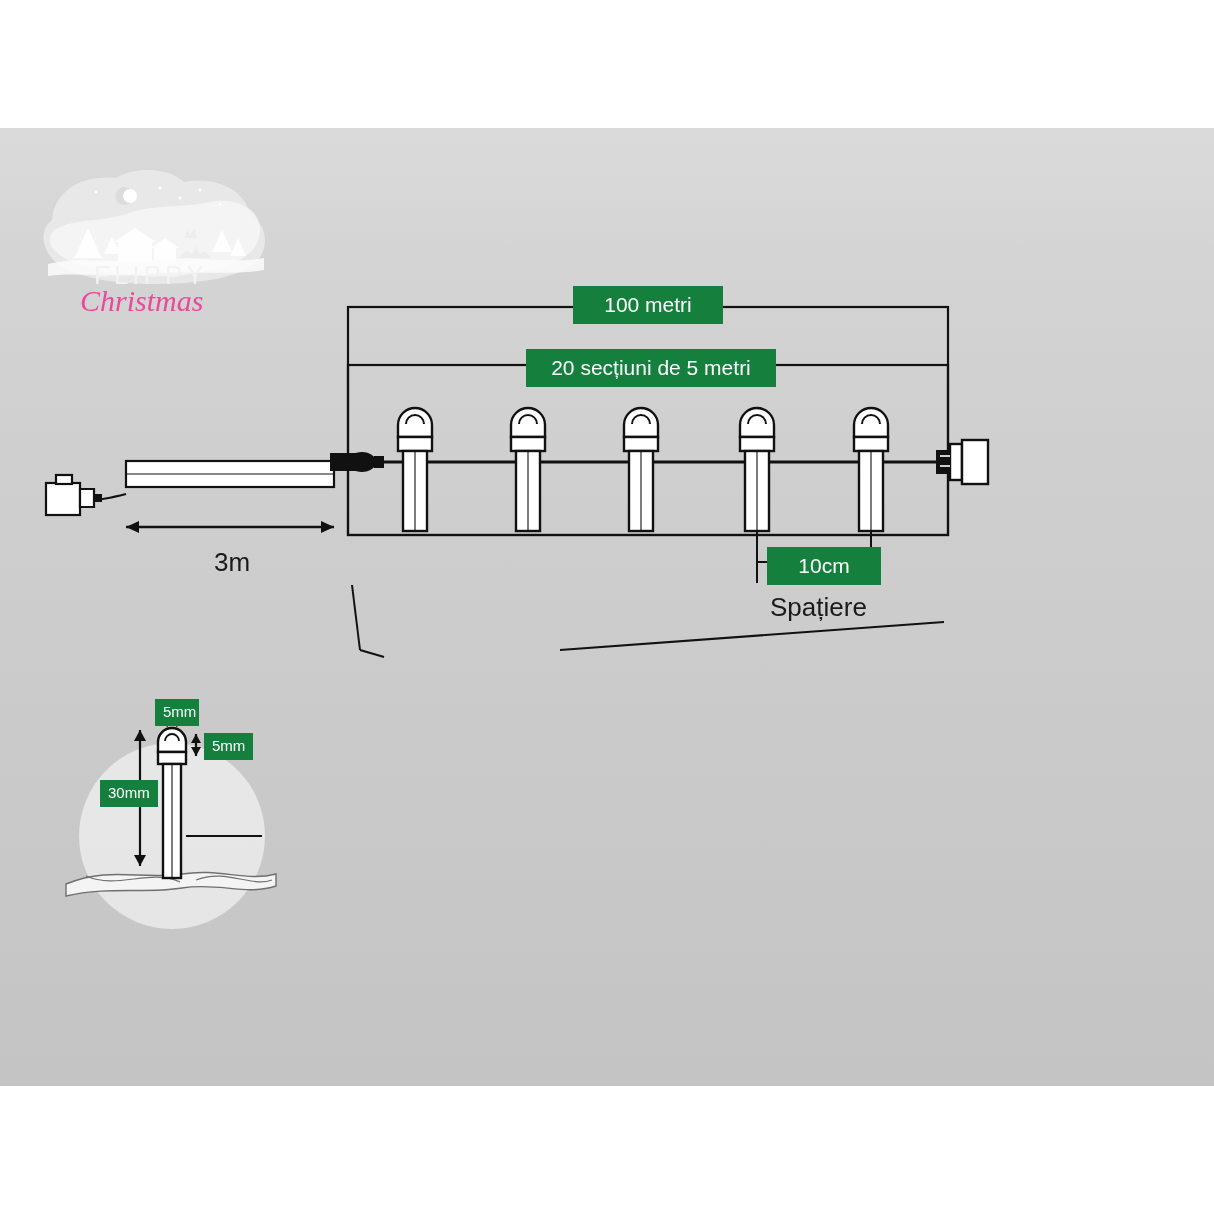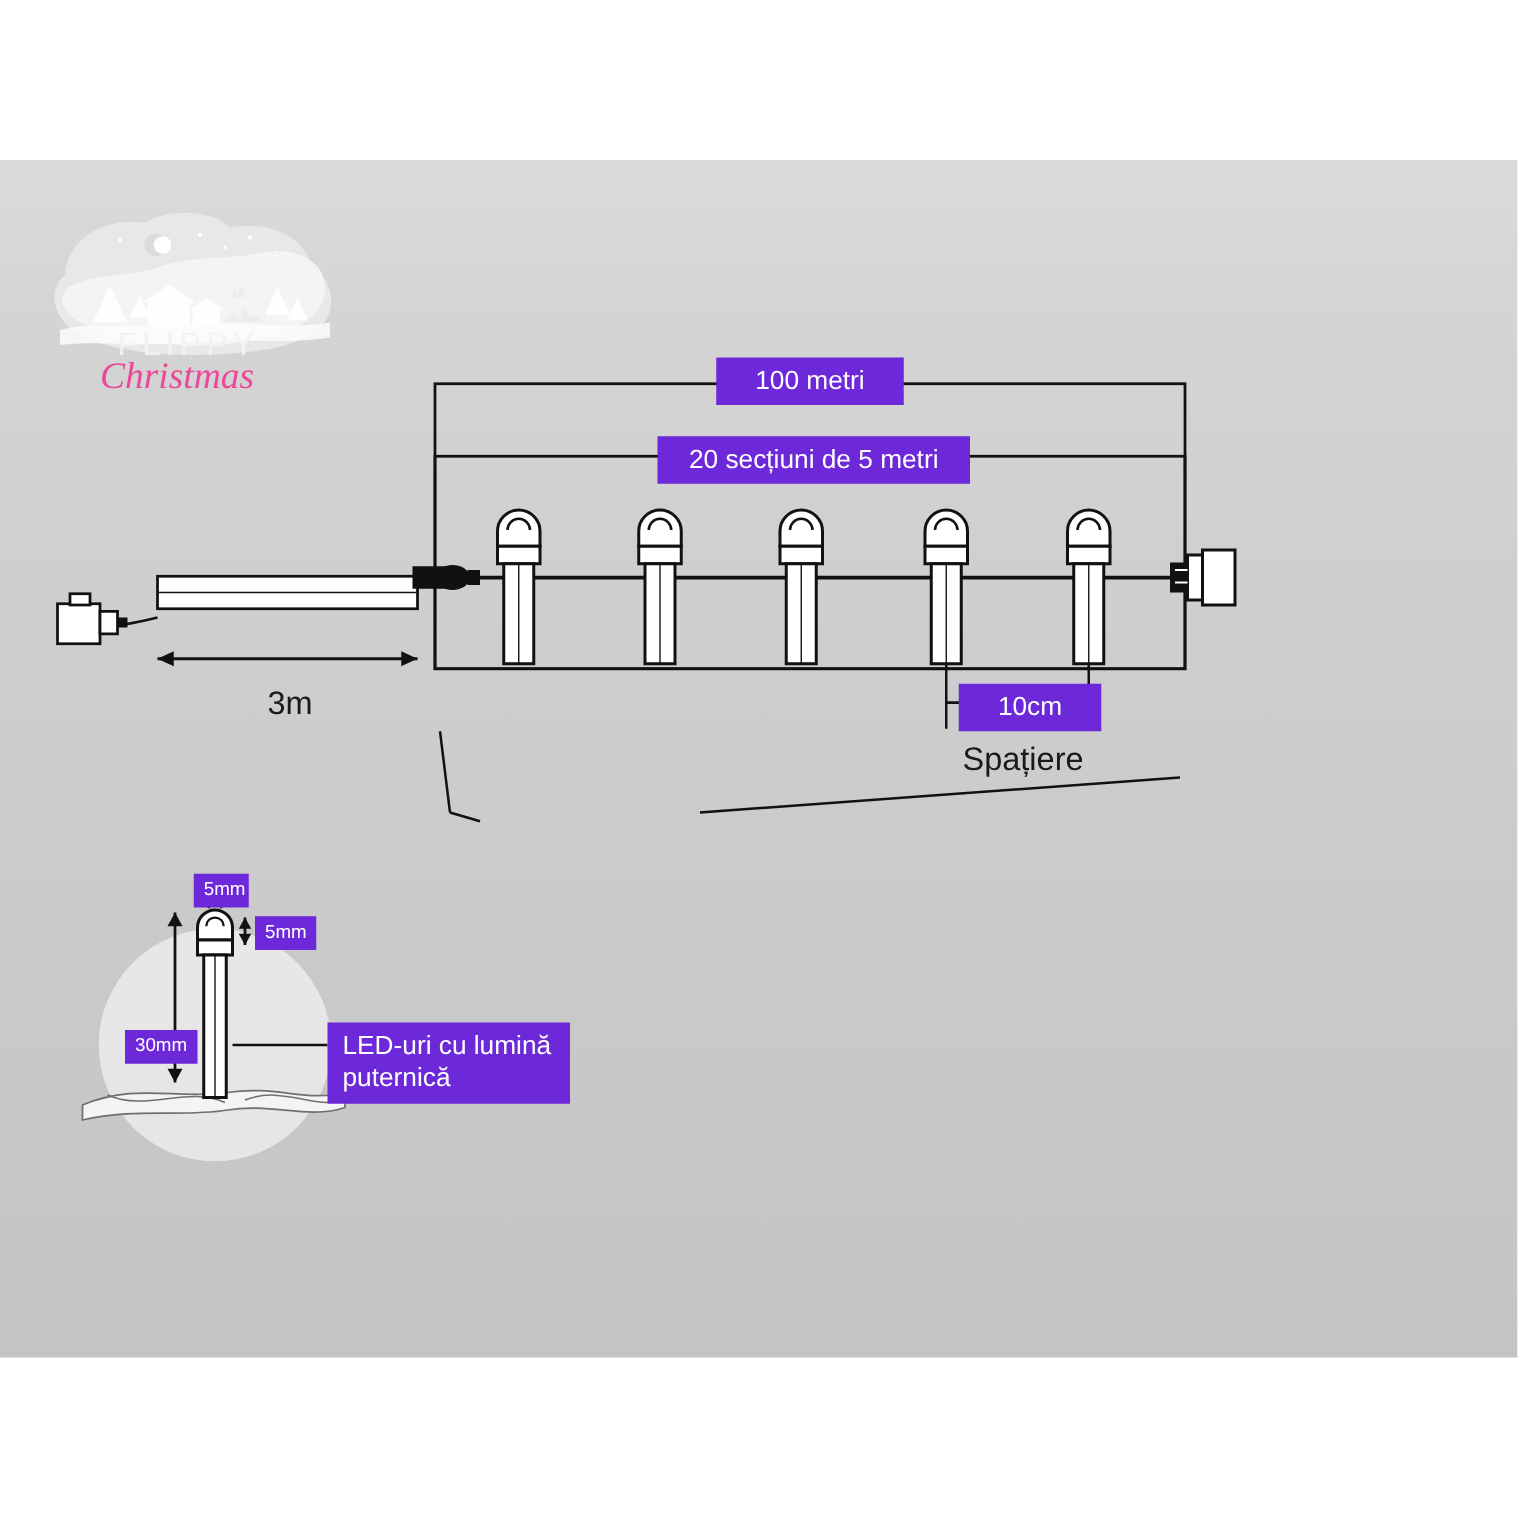--- a/index.html
+++ b/index.html
@@ -41,21 +41,21 @@
     width: 1214px;
     text-align: center;
     font-size: 56px;
     color: #1a1a1a;
     letter-spacing: 0.5px;
   }
 
   
   .chip {
     position: absolute;
-    background: #6d28d9;
+    background: #15803d;
     color: #ffffff;
     font-size: 21px;
     line-height: 1.25;
     padding: 6px 12px;
     white-space: pre-line;
     box-sizing: border-box;
   }
   .chip.small { font-size: 15px; padding: 4px 8px; }
   .chip.center { text-align: center; }
 
@@ -272,28 +272,26 @@
   </svg>
 
   <div class="chip center" style="left:573px; top:286px; width:150px;">100 metri</div>
 
   <div class="chip center" style="left:526px; top:349px; width:250px;">20 secțiuni de 5 metri</div>
 
 
   <div class="chip center" style="left:767px; top:547px; width:114px;">10cm</div>
 
 
-  <div class="chip" style="left:262px; top:818px; width:194px;">LED-uri cu lumină
-puternică</div>
 
   <div class="chip small center" style="left:155px; top:699px; width:44px;">5mm</div>
 
   <div class="chip small" style="left:204px; top:733px;">5mm</div>
 
-  <div class="chip small" style="left:100px; top:824px;">30mm</div>
+  <div class="chip small" style="left:100px; top:780px;">30mm</div>
 
   <div class="plain-label" style="left:214px; top:547px; font-size:26px;">3m</div>
 
   <div class="plain-label" style="left:770px; top:592px; font-size:26px;">Spațiere</div>
 
 
 
 </div>
 
 </body></html>

